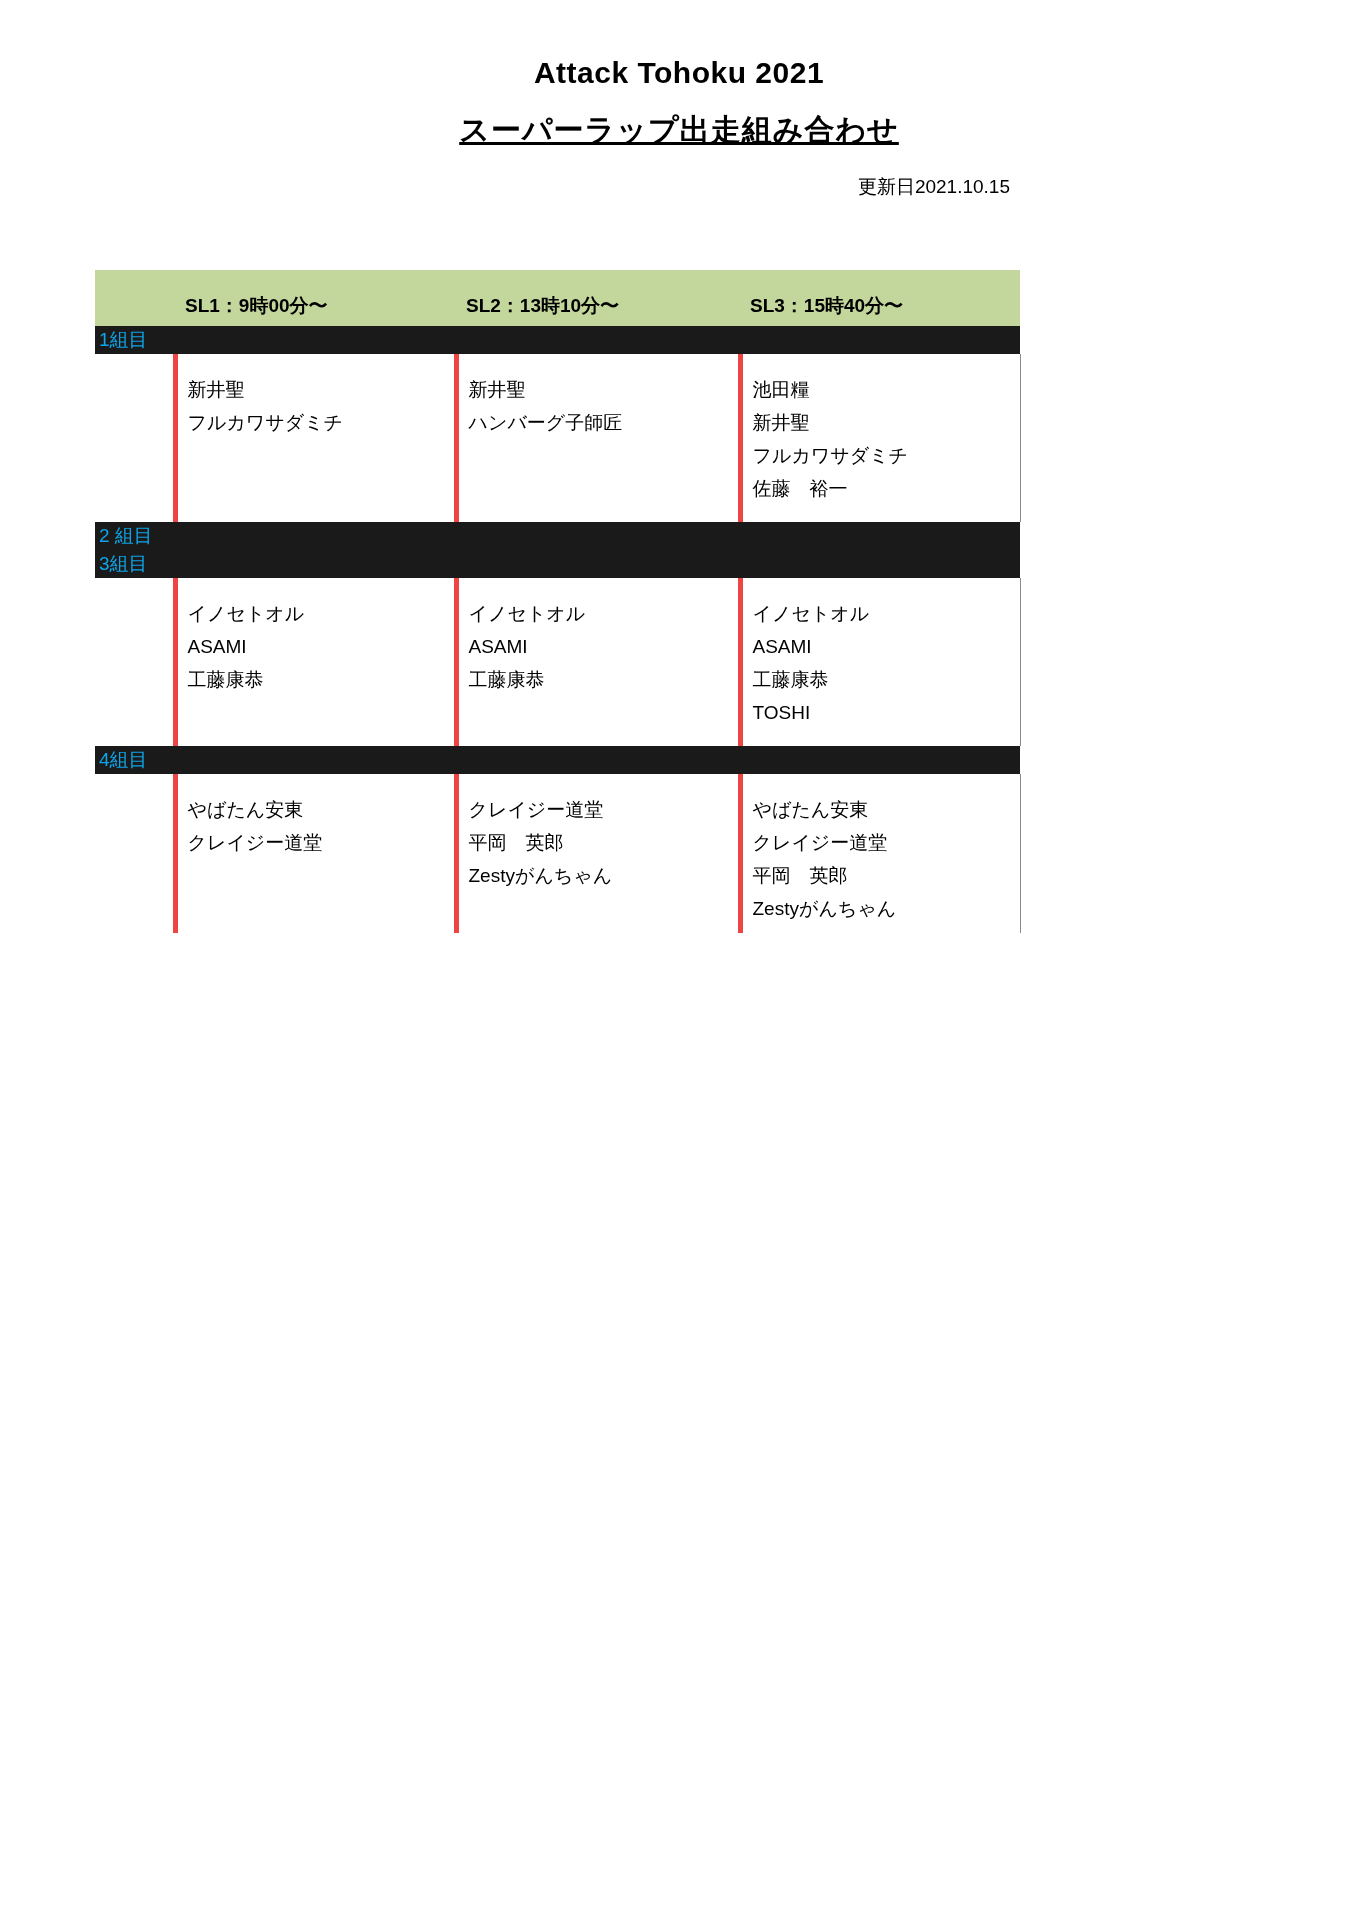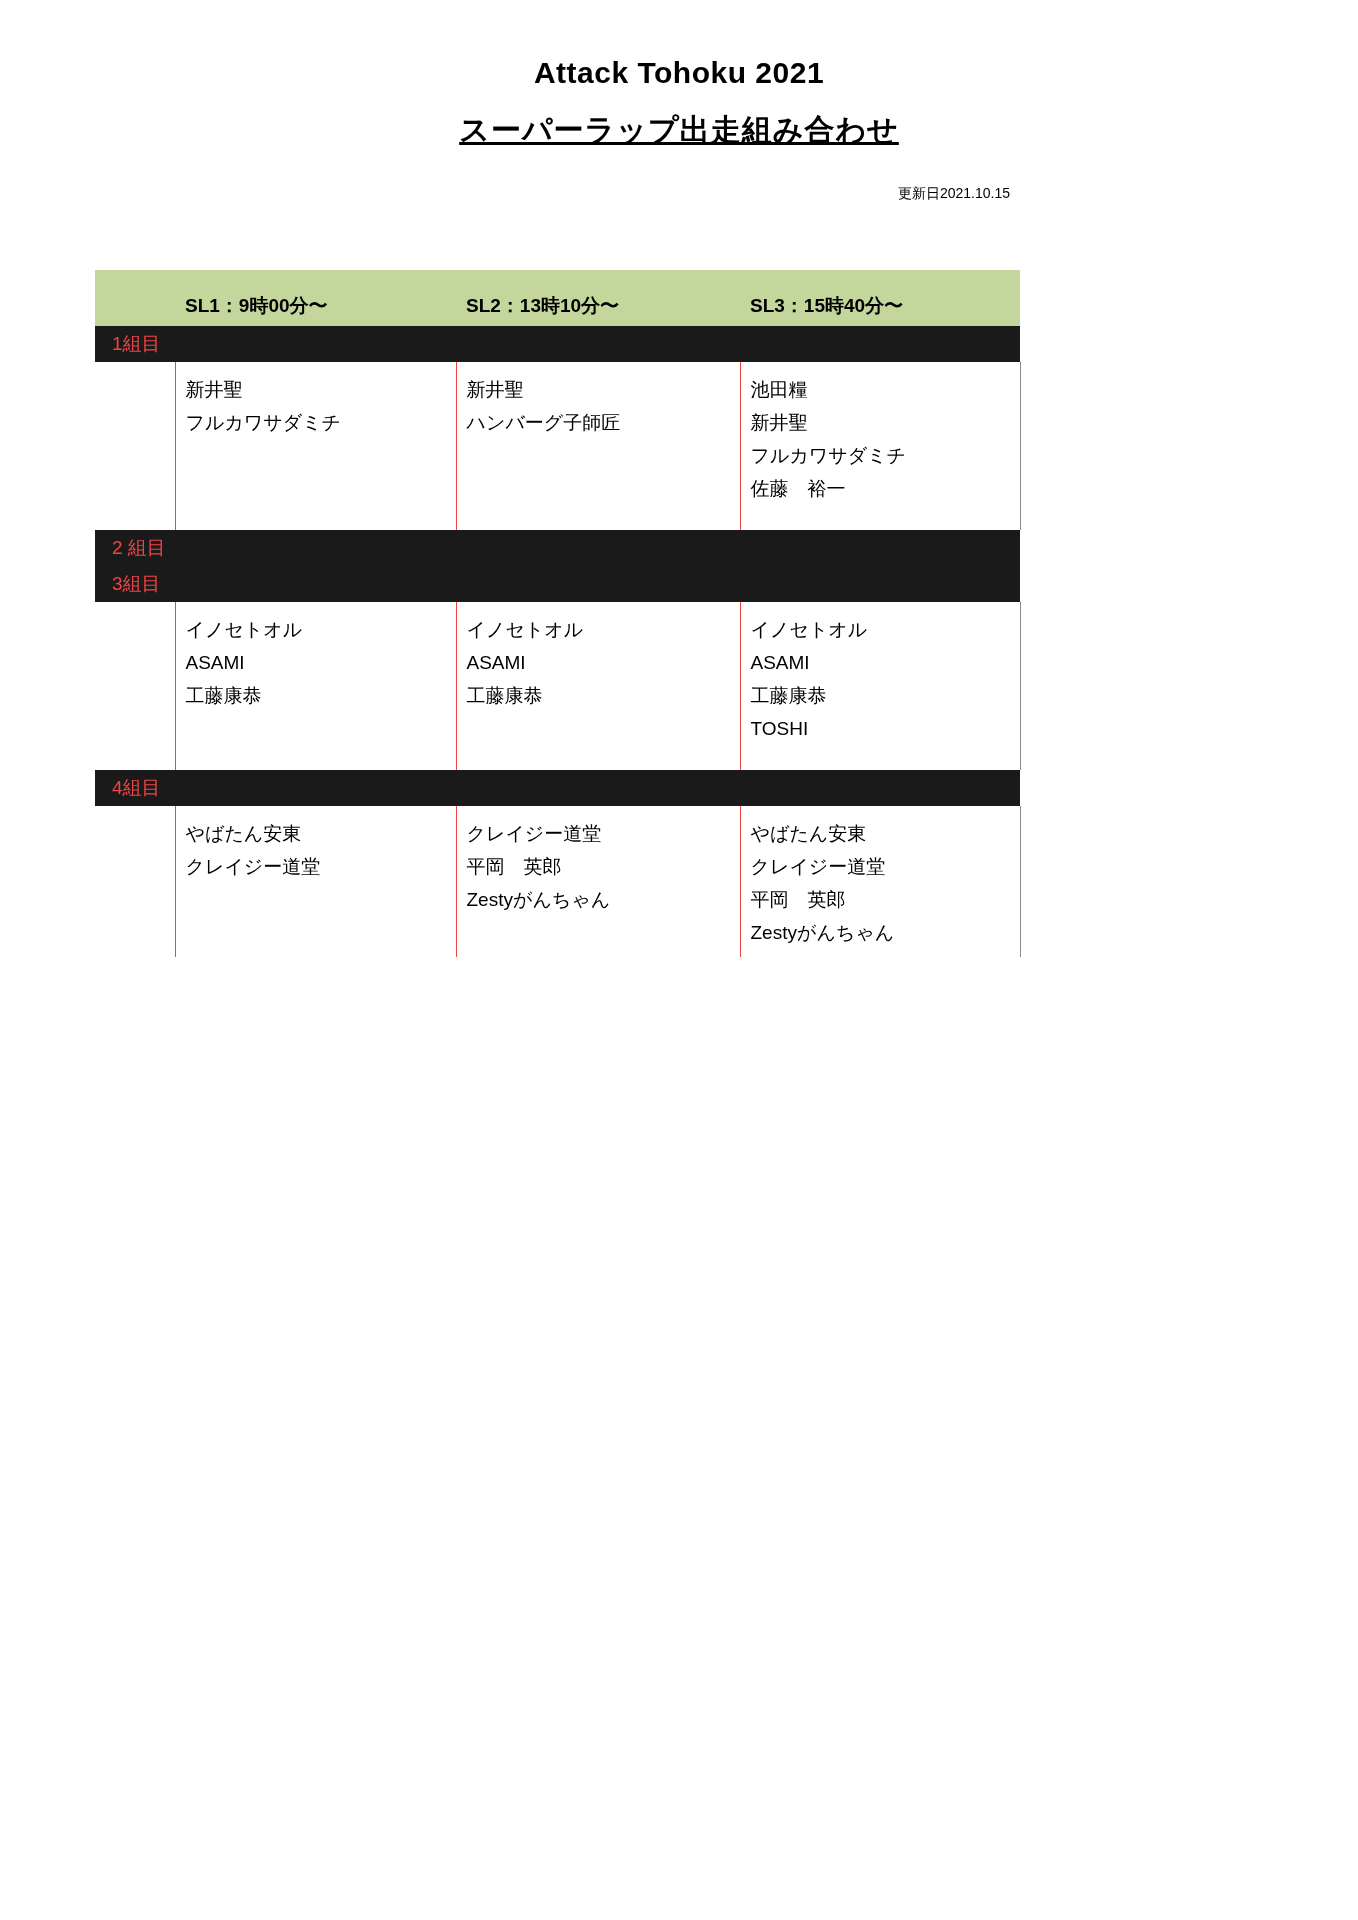--- a/index.html
+++ b/index.html
@@ -33,22 +33,22 @@
   .title-sub {
     font-size: 30px;
     font-weight: bold;
     letter-spacing: 1px;
     line-height: 1.5;
     margin-top: 13px;
     text-decoration: underline;
   }
   .updated {
     text-align: right;
-    font-size: 14px;
-    margin-top: 33px;
+    font-size: 19px;
+    margin-top: 22px;
     padding-right: 348px;
     letter-spacing: 0px;
   }
   .table-wrap {
     position: absolute;
     left: 95px;
     top: 270px;
     width: 925px;
   }
   table.sched {
@@ -68,37 +68,37 @@
     font-weight: bold;
     padding: 16px 0 0 10px;
     vertical-align: middle;
     border: none;
   }
   .header-row td.corner {
     padding: 0;
   }
   .group-row td {
     background: #1a1a1a;
-    color: #ef4444;
-    height: 36px;
+    color: #0ea5e9;
+    height: 28px;
     font-size: 19px;
     font-weight: normal;
-    padding: 0 0 0 17px;
+    padding: 0 0 0 4px;
     vertical-align: middle;
     border: none;
   }
   .group-row td.filler {
     background: #1a1a1a;
   }
   .names-row td {
     vertical-align: top;
-    padding: 12px 0 8px 10px;
+    padding: 20px 0 8px 10px;
     font-size: 19px;
     line-height: 1.73;
-    border-left: 1px solid #ef4444;
+    border-left: 5px solid #ef4444;
     height: 168px;
     box-sizing: border-box;
   }
   .names-row td.rowlabel {
     border-left: none;
     padding: 0;
   }
   .names-row td.last {
     border-right: 1px solid #8a8a8a;
   }

